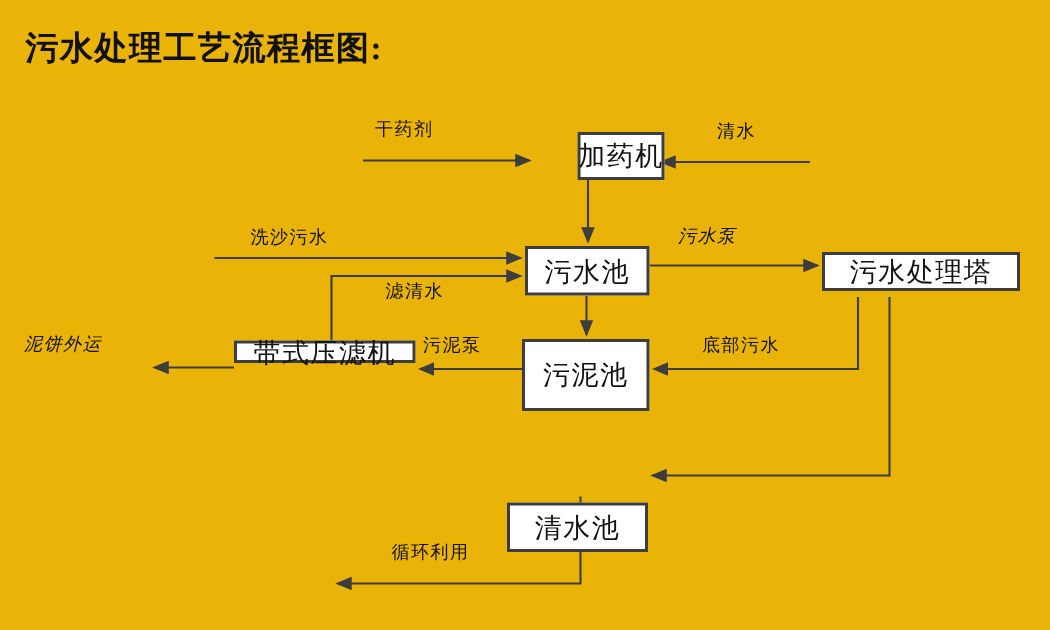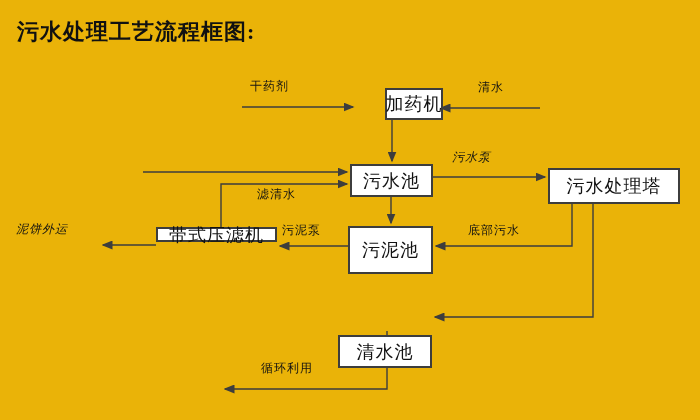--- a/index.html
+++ b/index.html
@@ -49,21 +49,21 @@
     position: absolute;
     font-size: 12px;
     color: #121212;
     white-space: nowrap;
     letter-spacing: 1px;
     line-height: 1.1;
   }
   
   #node-dosing      { left: 344px; top:  88px; width:  58px; height: 32px; margin-left: 41px; }
   #node-sewage      { left: 350px; top: 164px; width:  83px; height: 33px; }
-  #node-tower       { left: 548px; top: 168px; width: 132px; height: 36px; }
+  #node-tower       { left: 548px; top: 168px; width: 132px; height: 26px; }
   #node-sludge      { left: 348px; top: 226px; width:  85px; height: 48px; }
   #node-beltpress   { left: 156px; top: 227px; width: 121px; height: 15px; }
   #node-cleanpool   { left: 338px; top: 298px; width:  94px; height: 33px; margin-top: 37px; }
   
   #lbl-dry-chemical   { left: 250px; top:  80px; }
   #lbl-clean-water    { left: 478px; top:  81px; }
   #lbl-sand-washing   { left: 167px; top: 152px; }
   #lbl-sewage-pump    { left: 452px; top: 151px; font-style: italic; }
   #lbl-filtered-water { left: 257px; top: 188px; }
   #lbl-sludge-pump    { left: 282px; top: 224px; }
@@ -102,20 +102,21 @@
 
   <div class="node" id="node-dosing">加药机</div>
   <div class="node" id="node-sewage">污水池</div>
   <div class="node" id="node-tower">污水处理塔</div>
   <div class="node" id="node-sludge">污泥池</div>
   <div class="node" id="node-beltpress">带式压滤机</div>
   <div class="node" id="node-cleanpool">清水池</div>
 
   <span class="flow-label" id="lbl-dry-chemical">干药剂</span>
   <span class="flow-label" id="lbl-clean-water">清水</span>
+  <span class="flow-label" id="lbl-sand-washing">洗沙污水</span>
   <span class="flow-label" id="lbl-sewage-pump">污水泵</span>
   <span class="flow-label" id="lbl-filtered-water">滤清水</span>
   <span class="flow-label" id="lbl-sludge-pump">污泥泵</span>
   <span class="flow-label" id="lbl-bottom-sewage">底部污水</span>
   <span class="flow-label" id="lbl-mud-cake">泥饼外运</span>
   <span class="flow-label" id="lbl-recycle">循环利用</span>
 
 </div>
 
 </body></html>

